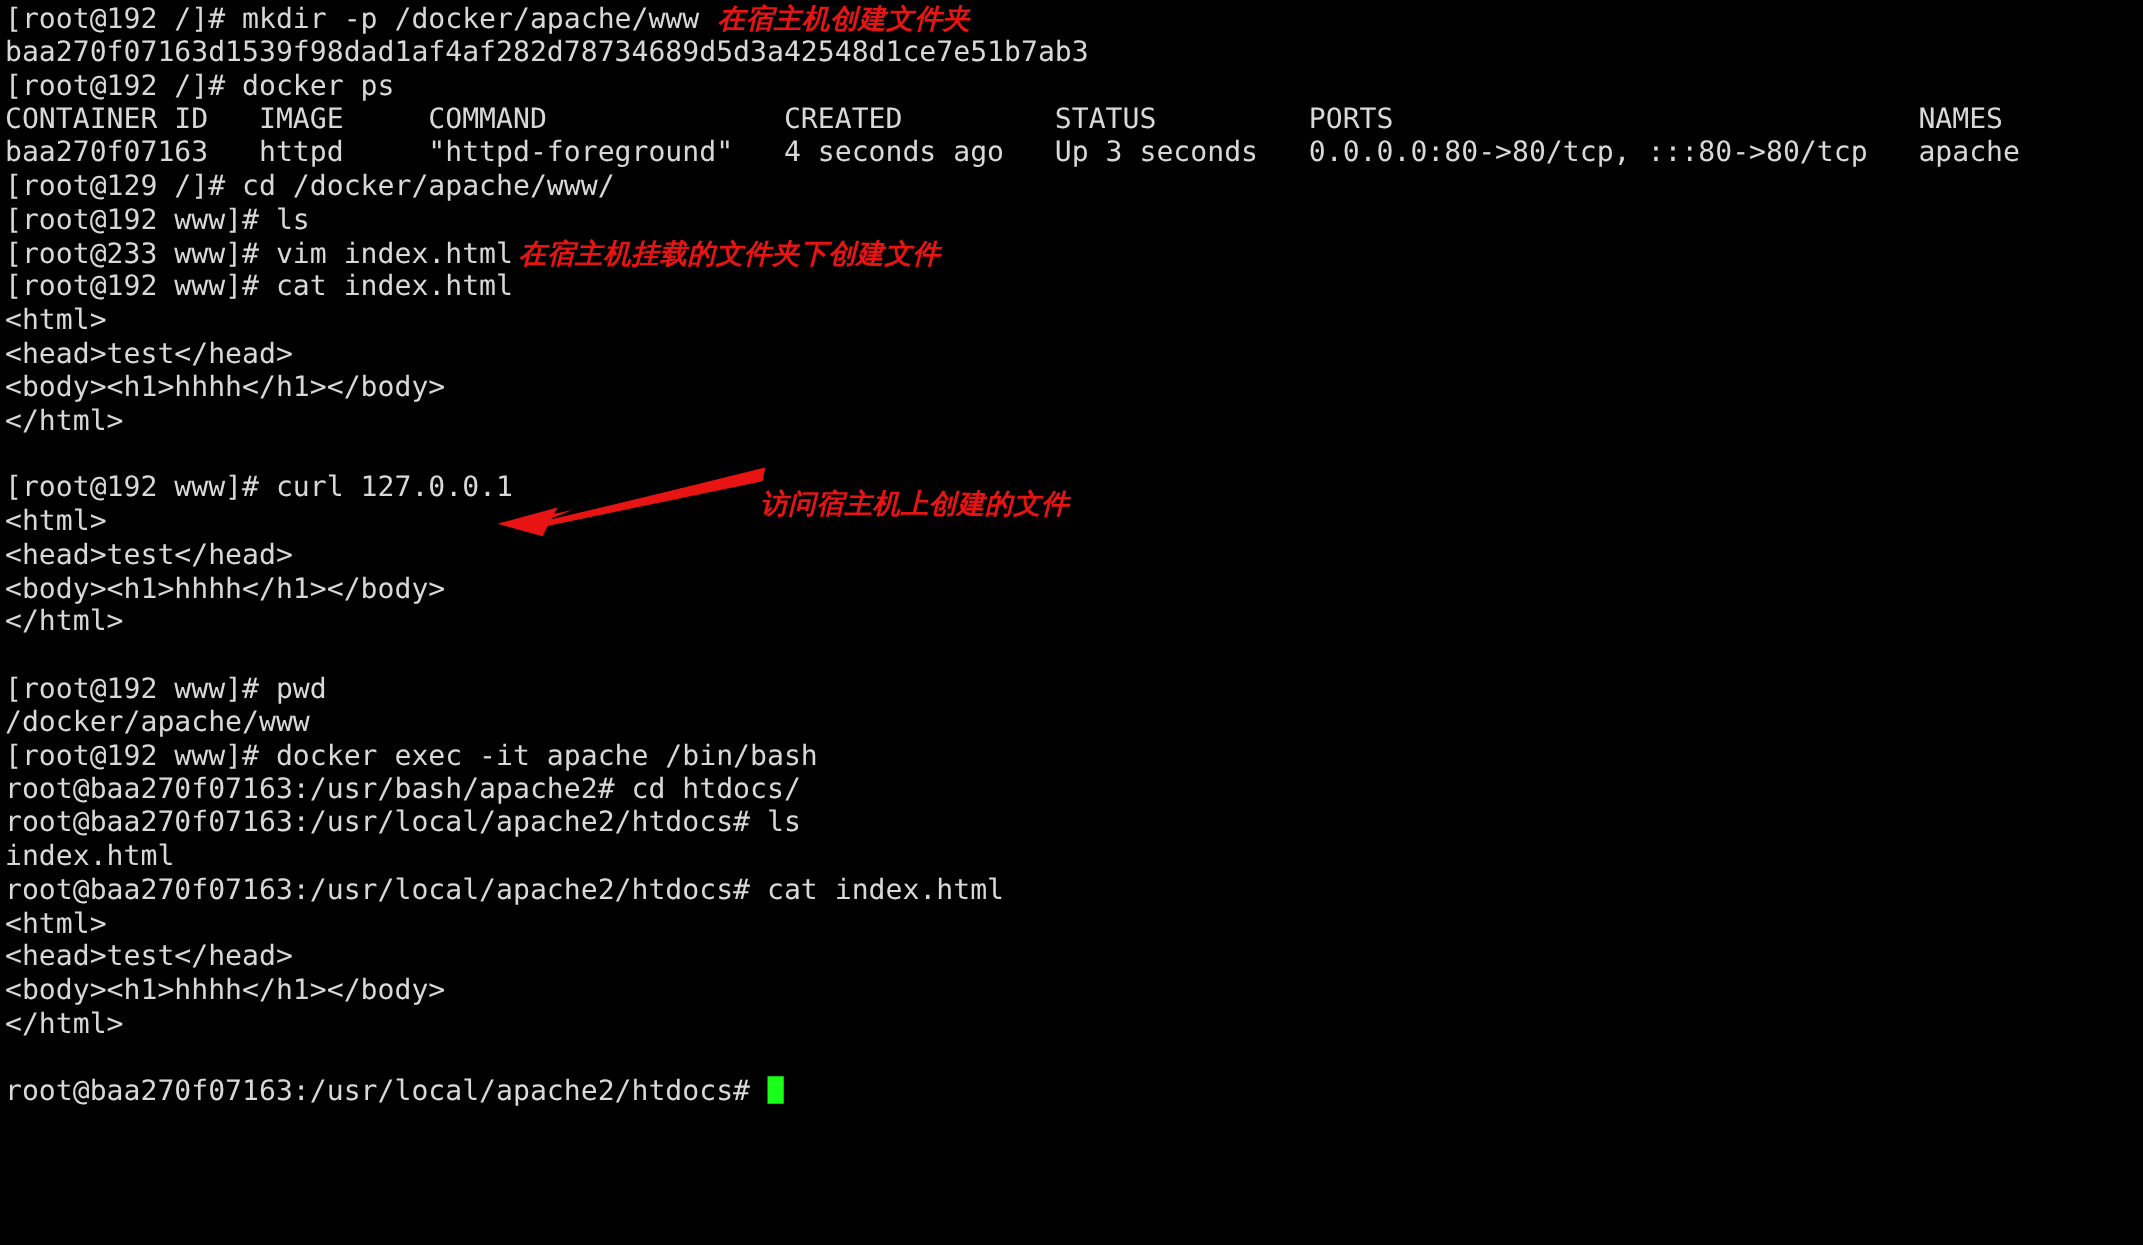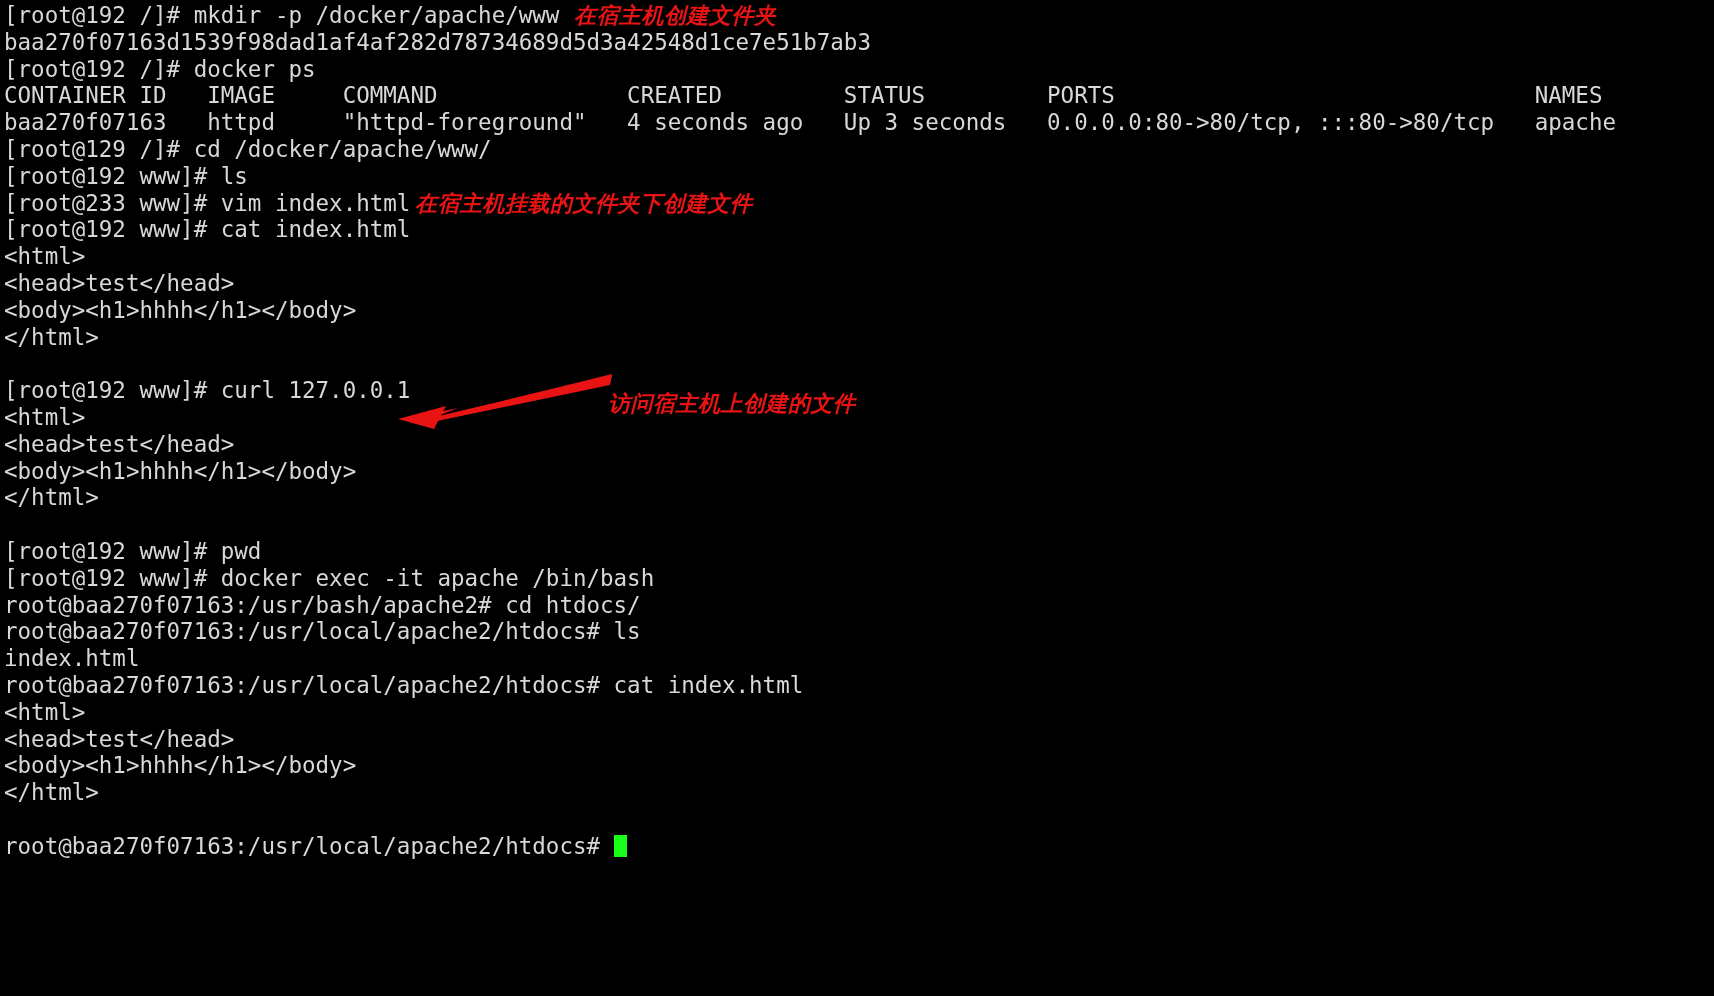--- a/index.html
+++ b/index.html
@@ -92,20 +92,21 @@
     <div class="line"><span class="txt">&lt;body&gt;&lt;h1&gt;hhhh&lt;/h1&gt;&lt;/body&gt;</span></div>
     <div class="line"><span class="txt">&lt;/html&gt;</span></div>
     <div class="line"><span class="txt"></span></div>
     <div class="line"><span class="txt">[root@192 www]# curl 127.0.0.1</span></div>
     <div class="line"><span class="txt">&lt;html&gt;</span></div>
     <div class="line"><span class="txt">&lt;head&gt;test&lt;/head&gt;</span></div>
     <div class="line"><span class="txt">&lt;body&gt;&lt;h1&gt;hhhh&lt;/h1&gt;&lt;/body&gt;</span></div>
     <div class="line"><span class="txt">&lt;/html&gt;</span></div>
     <div class="line"><span class="txt"></span></div>
     <div class="line"><span class="txt">[root@192 www]# pwd</span></div>
+    <div class="line"><span class="txt">/docker/apache/www</span></div>
     <div class="line"><span class="txt">[root@192 www]# docker exec -it apache /bin/bash</span></div>
     <div class="line"><span class="txt">root@baa270f07163:/usr/bash/apache2# cd htdocs/</span></div>
     <div class="line"><span class="txt">root@baa270f07163:/usr/local/apache2/htdocs# ls</span></div>
     <div class="line"><span class="txt">index.html</span></div>
     <div class="line"><span class="txt">root@baa270f07163:/usr/local/apache2/htdocs# cat index.html</span></div>
     <div class="line"><span class="txt">&lt;html&gt;</span></div>
     <div class="line"><span class="txt">&lt;head&gt;test&lt;/head&gt;</span></div>
     <div class="line"><span class="txt">&lt;body&gt;&lt;h1&gt;hhhh&lt;/h1&gt;&lt;/body&gt;</span></div>
     <div class="line"><span class="txt">&lt;/html&gt;</span></div>
     <div class="line"><span class="txt"></span></div>

